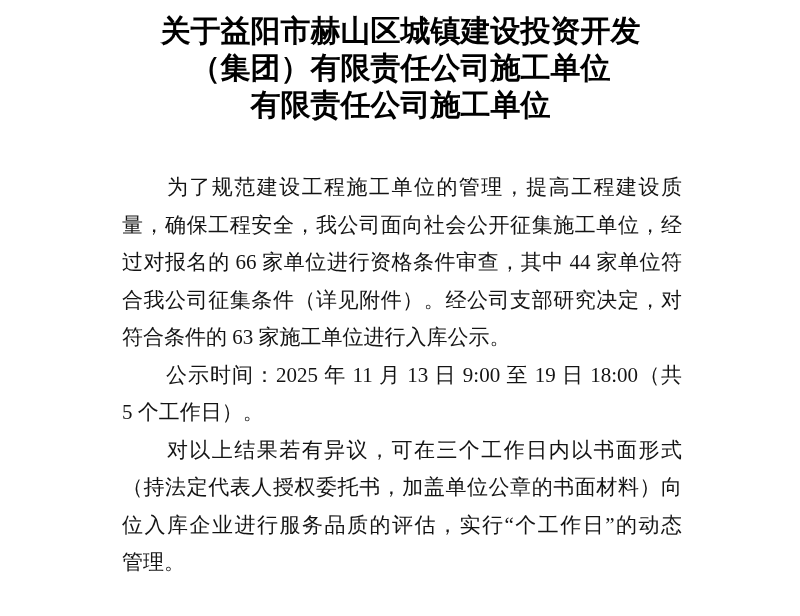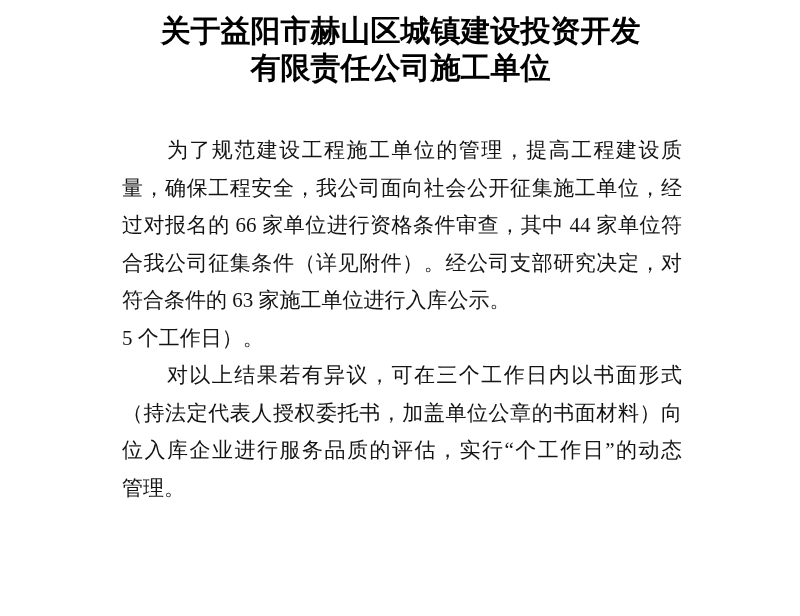--- a/index.html
+++ b/index.html
@@ -50,29 +50,31 @@
     text-align-last: left;
   }
 </style>
 </head>
 <body>
 
 <div class="page">
 
   <h1 class="title-block">
     <div class="title-line">关于益阳市赫山区城镇建设投资开发</div>
+    <div class="title-line">（集团）有限责任公司施工单位</div>
     <div class="title-line">有限责任公司施工单位</div>
   </h1>
 
   <div class="body-block">
     <div class="body-line fill">　　为了规范建设工程施工单位的管理，提高工程建设质</div>
     <div class="body-line fill">量，确保工程安全，我公司面向社会公开征集施工单位，经</div>
     <div class="body-line fill">过对报名的 66 家单位进行资格条件审查，其中 44 家单位符</div>
     <div class="body-line fill">合我公司征集条件（详见附件）。经公司支部研究决定，对</div>
     <div class="body-line end">符合条件的 63 家施工单位进行入库公示。</div>
+    <div class="body-line fill">　　公示时间：2025 年 11 月 13 日 9:00 至 19 日 18:00（共</div>
     <div class="body-line end">5 个工作日）。</div>
     <div class="body-line fill">　　对以上结果若有异议，可在三个工作日内以书面形式</div>
     <div class="body-line fill">（持法定代表人授权委托书，加盖单位公章的书面材料）向</div>
     <div class="body-line fill">位入库企业进行服务品质的评估，实行“个工作日”的动态</div>
     <div class="body-line end">管理。</div>
   </div>
 
 </div>
 
 </body></html>

